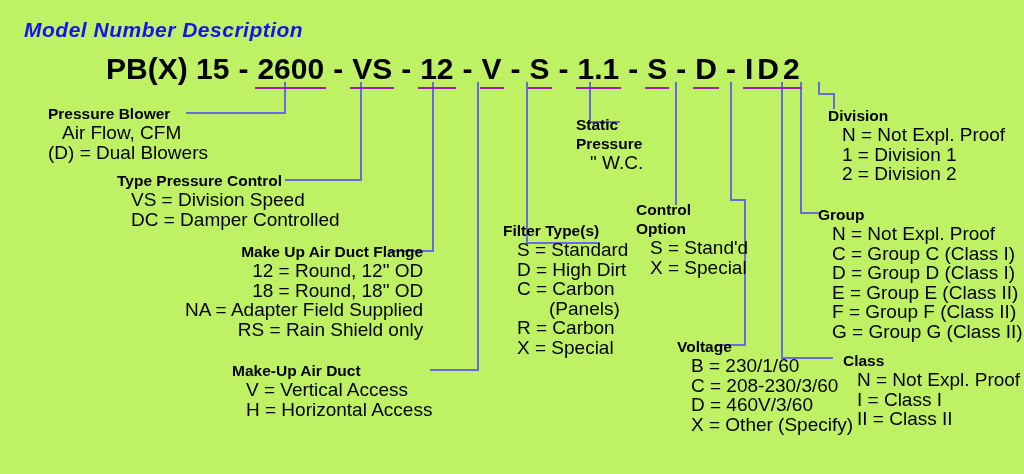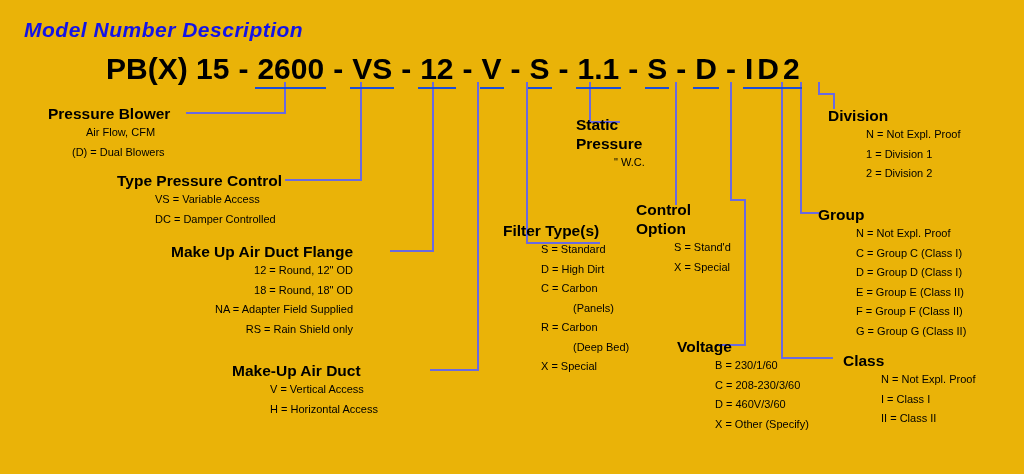--- a/index.html
+++ b/index.html
@@ -4,21 +4,21 @@
 <style>
   html, body {
     margin: 0;
     padding: 0;
     background: #ffffff;
   }
   #page {
     position: relative;
     width: 1024px;
     height: 474px;
-    background: #eab308;
+    background: #bef264;
     font-family: "Liberation Sans", sans-serif;
     overflow: hidden;
   }
   #leaders {
     position: absolute;
     left: 0;
     top: 0;
     width: 1024px;
     height: 474px;
     pointer-events: none;
@@ -52,40 +52,39 @@
   .seg {
     display: inline-block;
     padding: 0 2px;
   }
   .dash {
     display: inline-block;
     padding: 0 7px;
     color: #000000;
   }
   .ul {
-    border-bottom: 2px solid #1d4ed8;
+    border-bottom: 2px solid #a21caf;
     padding-bottom: 1px;
   }
 
   
   .block {
     position: absolute;
     white-space: nowrap;
     color: #000000;
   }
   .block .hd {
     font-size: 15.5px;
     font-weight: bold;
     line-height: 19px;
   }
   .block .ln {
-    font-size: 11px;
+    font-size: 19px;
     font-weight: normal;
     line-height: 19.5px;
-    margin-left: 24px;
   }
   .block .ln.ind {
     padding-left: 14px;
   }
   .block .ln.ind2 {
     padding-left: 46px;
   }
 </style>
 </head>
 <body>
@@ -146,21 +145,21 @@
   </div>
 
   <div class="block" style="left:48px; top:104px;">
     <div class="hd">Pressure Blower</div>
     <div class="ln ind">Air Flow, CFM</div>
     <div class="ln">(D) = Dual Blowers</div>
   </div>
 
   <div class="block" style="left:117px; top:171px;">
     <div class="hd">Type Pressure Control</div>
-    <div class="ln ind">VS = Variable Access</div>
+    <div class="ln ind">VS = Division Speed</div>
     <div class="ln ind">DC = Damper Controlled</div>
   </div>
 
   <div class="block" style="left:171px; top:242px;text-align:right;">
     <div class="hd">Make Up Air Duct Flange</div>
     <div class="ln ind">12  = Round, 12" OD</div>
     <div class="ln ind">18 = Round, 18" OD</div>
     <div class="ln ind">NA = Adapter Field Supplied</div>
     <div class="ln ind">RS =  Rain Shield only</div>
   </div>
@@ -171,21 +170,20 @@
     <div class="ln ind">H = Horizontal Access</div>
   </div>
 
   <div class="block" style="left:503px; top:221px;">
     <div class="hd">Filter Type(s)</div>
     <div class="ln ind">S = Standard</div>
     <div class="ln ind">D = High Dirt</div>
     <div class="ln ind">C = Carbon</div>
     <div class="ln ind2">(Panels)</div>
     <div class="ln ind">R = Carbon</div>
-    <div class="ln ind2">(Deep Bed)</div>
     <div class="ln ind">X = Special</div>
   </div>
 
   <div class="block" style="left:576px; top:115px;">
     <div class="hd">Static</div>
     <div class="hd">Pressure</div>
     <div class="ln ind">" W.C.</div>
   </div>
 
   <div class="block" style="left:636px; top:200px;">

